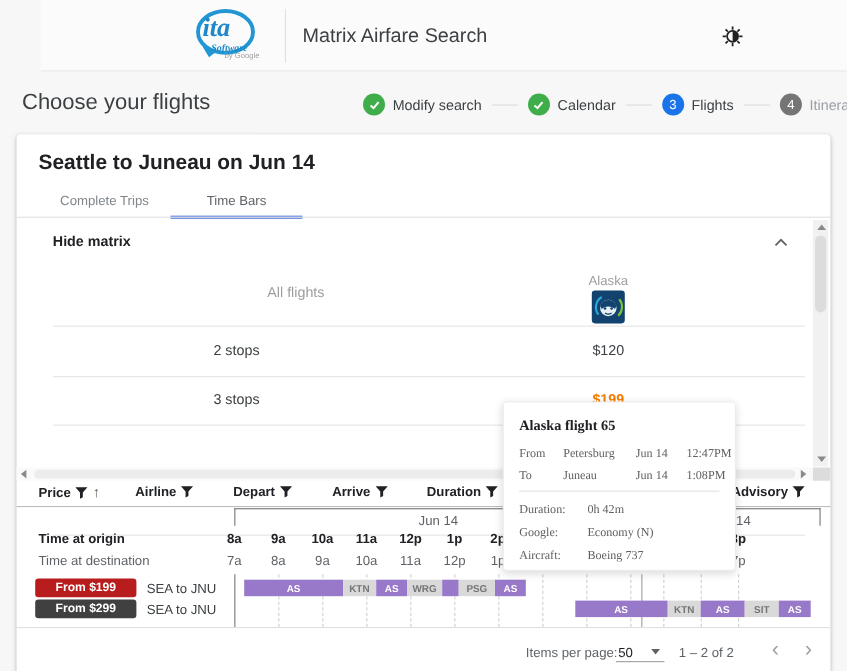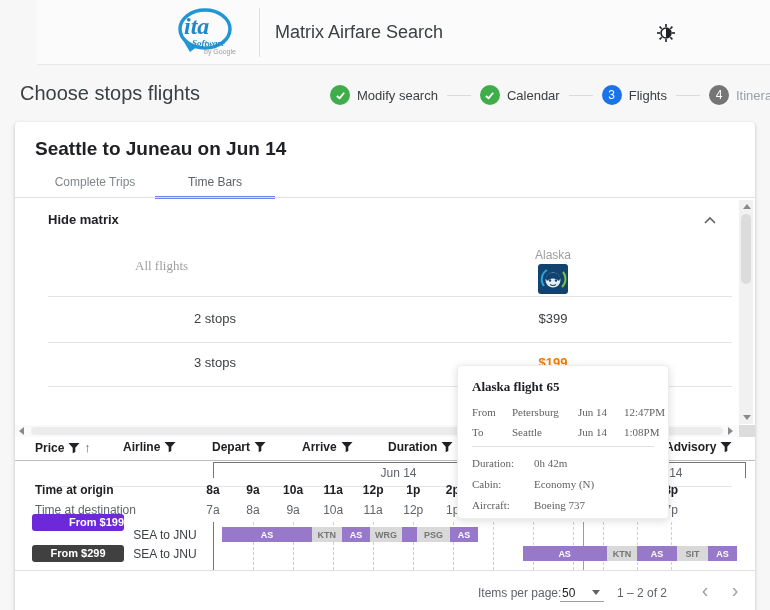--- a/index.html
+++ b/index.html
@@ -46,22 +46,22 @@
   .tab.active { color:#5f6368; }
   .tab.active:after { content:""; position:absolute; left:0; right:0; bottom:-1px;
                       height:3px; background:#6889e8; }
   .card-divider { position:absolute; left:0; top:75px; width:740px; height:1px; background:#e0e0e0; }
 
   
   .matrix-region { position:absolute; left:0; top:76px; width:740px; height:227px; }
   .hide-matrix { position:absolute; left:33px; top:14px; font-size:13px; font-weight:bold;
                  color:#202124; cursor:pointer; }
   .collapse-btn { position:absolute; left:685px; top:13px; width:20px; height:20px; cursor:pointer; }
-  .m-colhead-all { position:absolute; left:120px; top:60px; width:160px; text-align:left;
-                   font-size:13px; color:#9e9e9e;font-family:Liberation Serif, serif; }
+  .m-colhead-all { position:absolute; left:120px; top:60px; width:160px; text-align:right;
+                   font-size:13px; color:#9e9e9e; }
   .m-colhead-air { position:absolute; left:478px; top:50px; width:120px; text-align:center;
                    font-size:12px; color:#9e9e9e; }
   .alaska-logo { position:absolute; left:523px; top:66px; width:30px; height:30px;
                  background:#12436f; border-radius:3px; cursor:pointer; }
   .m-line { position:absolute; left:33px; width:684px; height:1px; background:#e4e4e4; }
   .m-row-label { position:absolute; left:120px; width:160px; text-align:center;
                  font-size:13px; color:#3c4043; }
   .m-row-price { position:absolute; left:478px; width:120px; text-align:center;
                  font-size:13px; color:#3c4043; cursor:pointer; }
   .m-row-price.hot { color:#f57c00; font-weight:bold; }
@@ -164,21 +164,21 @@
           <line x1="14.3" y1="14.3" x2="16.4" y2="16.4"></line>
         <line x1="3.6" y1="16.4" x2="5.7" y2="14.3"></line>
           <line x1="14.3" y1="5.7" x2="16.4" y2="3.6"></line>
       </g>
       <circle cx="10" cy="10" r="5" fill="none" stroke="#202124" stroke-width="1.6"></circle>
       <path d="M10 5 A5 5 0 0 1 10 15 Z" fill="#202124"></path>
     </svg>
   </div>
 </div>
 
-<div class="page-heading">Choose stops flights</div>
+<div class="page-heading">Choose your flights</div>
 <div class="stepper">
     <div class="step done">
       <div class="dot" style="background: rgb(63, 174, 74);">
         <svg width="11" height="11" viewBox="0 0 12 12">
           <polyline points="2,6.5 5,9 10,3" fill="none" stroke="#fff" stroke-width="2"></polyline>
         </svg>
       </div>
       <div class="lbl">Modify search</div>
     </div>
     <div class="connector"></div>
@@ -224,21 +224,21 @@
         <circle cx="15" cy="16" r="7.5" fill="#e8eef5"></circle>
         <path d="M7.5 14 A8 8 0 0 1 22.5 14 L21 17 A7 5 0 0 0 9 17 Z" fill="#12436f"></path>
         <circle cx="12" cy="16.5" r="1.2" fill="#12436f"></circle>
         <circle cx="18" cy="16.5" r="1.2" fill="#12436f"></circle>
         <path d="M12 20.5 Q15 22.5 18 20.5" fill="none" stroke="#12436f" stroke-width="1.2"></path>
       </svg>
     </div>
     <div class="m-line" style="top:98px"></div>
     <div id="matrix-rows">
         <div class="m-row-label" style="top: 113px;">2 stops</div>
-        <div class="m-row-price" style="top: 113px;">$399</div>
+        <div class="m-row-price" style="top: 113px;">$120</div>
         <div class="m-line" style="top: 144px;"></div>
         <div class="m-row-label" style="top: 157px;">3 stops</div>
         <div class="m-row-price hot" style="top: 157px;">$199</div>
         <div class="m-line" style="top: 188px;"></div>
         <div class="m-line" style="top: 288px;"></div>
       </div>
     <div class="vscroll">
       <div class="arr up"></div>
       <div class="thumb"></div>
       <div class="arr down"></div>
@@ -347,21 +347,21 @@
       <div class="seg flight" style="left: 35.4%; width: 2.8%; top: 66px; background: rgb(152, 120, 200);"></div>
       <div class="seg stop" style="left: 38.2%; width: 6.2%; top: 66px; background: rgb(217, 217, 217);">PSG</div>
       <div class="seg flight" style="left: 44.4%; width: 5.2%; top: 66px; background: rgb(152, 120, 200);">AS</div>
       <div class="seg flight" style="left: 58%; width: 15.7%; top: 85px; background: rgb(152, 120, 200);">AS</div>
       <div class="seg stop" style="left: 73.8%; width: 5.6%; top: 85px; background: rgb(217, 217, 217);">KTN</div>
       <div class="seg flight" style="left: 79.4%; width: 7.5%; top: 85px; background: rgb(152, 120, 200);">AS</div>
       <div class="seg stop" style="left: 86.9%; width: 5.8%; top: 85px; background: rgb(217, 217, 217);">SIT</div>
       <div class="seg flight" style="left: 92.7%; width: 5.4%; top: 85px; background: rgb(152, 120, 200);">AS</div>
     </div>
   <div id="fare-rows">
-      <div class="fare-pill" style="top: 392px; background: #6d28d9; text-align: right;">From $199</div>
+      <div class="fare-pill" style="top: 404px; background: #b91c1c;">From $199</div>
       <div class="route" style="top: 406px;">SEA to JNU</div>
       <div class="fare-pill" style="top: 423px; background: #404040;">From $299</div>
       <div class="route" style="top: 425px;">SEA to JNU</div>
     </div>
   <div class="tb-bottom"></div>
 
   <div style="position:absolute;left:20px;top:361px;font-size:12px;font-weight:bold;color:#202124">Time at origin</div>
   <div style="position:absolute;left:20px;top:381px;font-size:12px;color:#5f6368">Time at destination</div>
 
   <div class="paginator">
@@ -379,33 +379,33 @@
     <div class="tt-title">Alaska flight 65</div>
     <div id="tt-legs">
         <div class="tt-leg">
           <span>From</span>
           <span>Petersburg</span>
           <span>Jun 14</span>
           <span>12:47PM</span>
         </div>
         <div class="tt-leg">
           <span>To</span>
-          <span>Seattle</span>
+          <span>Juneau</span>
           <span>Jun 14</span>
           <span>1:08PM</span>
         </div>
       </div>
     <div class="tt-div"></div>
     <div id="tt-details">
         <div class="tt-detail">
           <span>Duration:</span>
           <span>0h 42m</span>
         </div>
         <div class="tt-detail">
-          <span>Cabin:</span>
+          <span>Google:</span>
           <span>Economy (N)</span>
         </div>
         <div class="tt-detail">
           <span>Aircraft:</span>
           <span>Boeing 737</span>
         </div>
       </div>
   </div>
 </div>
 

